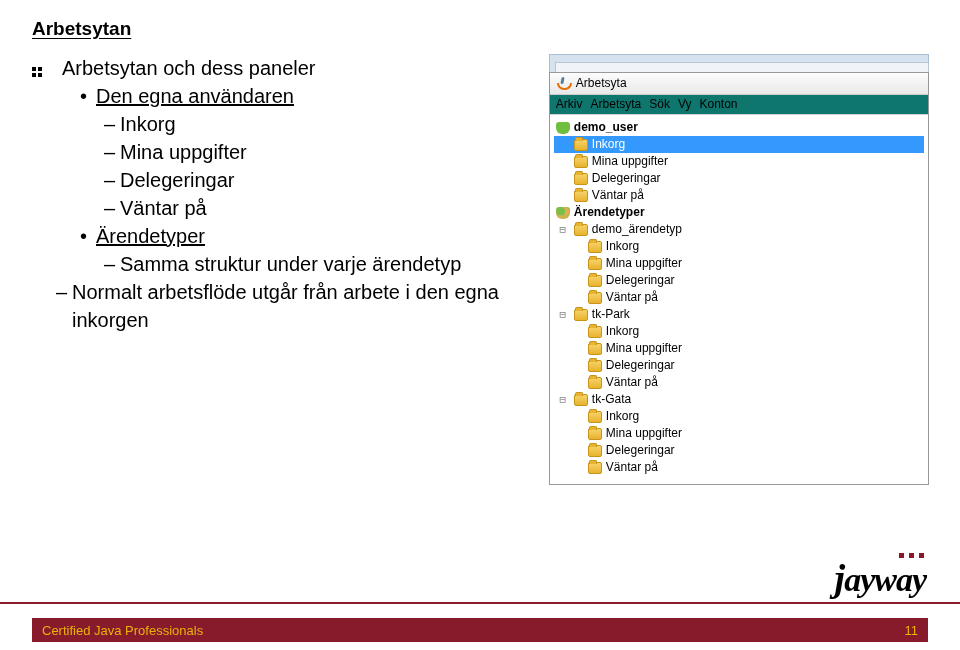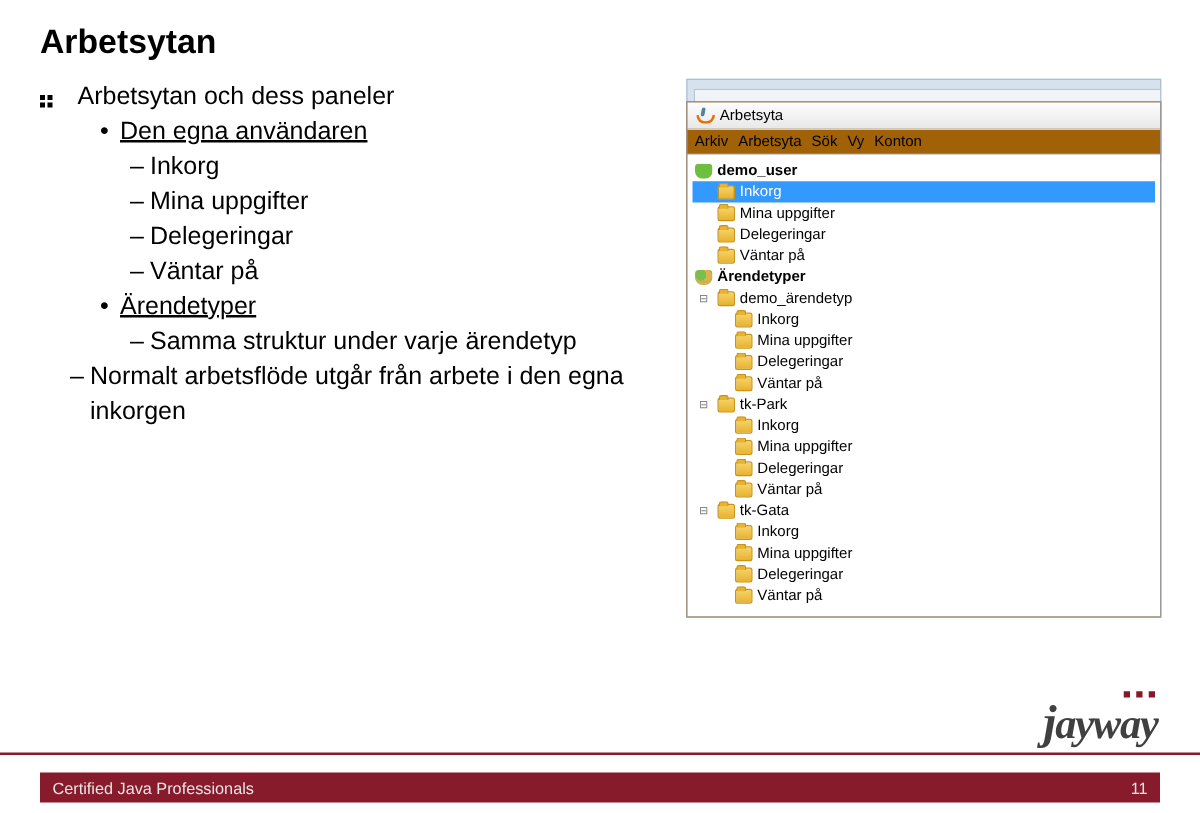--- a/index.html
+++ b/index.html
@@ -1,59 +1,59 @@
 <!DOCTYPE html>
 <html><head>
   <meta charset="utf-8">
   <style>
     * { box-sizing: border-box; margin: 0; padding: 0; }
     html, body { width: 960px; height: 650px; font-family: Arial, Helvetica, sans-serif; background: #fff; color: #000; overflow: hidden; }
     .slide { position: relative; width: 960px; height: 650px; padding: 18px 32px 0 32px; }
-    .title { font-size: 27px; font-weight: bold; margin-bottom: 14px; text-underline-offset: 3px; }
+    .title { font-size: 19px; font-weight: bold; margin-bottom: 14px; text-decoration: underline; text-underline-offset: 3px; }
     .content-row { display: flex; gap: 18px; }
     .bullets { width: 500px; font-size: 20px; line-height: 1.4; }
     .b1 { display: flex; align-items: center; gap: 18px; margin-bottom: 0; }
     .b1 .marker { width: 12px; display: flex; flex-direction: column; gap: 2px; margin-top: 8px; }
     .b1 .marker span { width: 4px; height: 4px; background: #000; }
     .b1 .marker { display: grid; grid-template-columns: 4px 4px; grid-gap: 2px; }
     .dash { margin-left: 24px; position: relative; padding-left: 16px; }
     .dash::before { content: "–"; position: absolute; left: 0; }
     .dot { margin-left: 48px; position: relative; padding-left: 16px; text-decoration: underline; }
     .dot::before { content: "•"; position: absolute; left: 0; }
     .dash2 { margin-left: 72px; position: relative; padding-left: 16px; }
     .dash2::before { content: "–"; position: absolute; left: 0; }
 
     
     .shot-wrap { position: relative; width: 380px; }
     .shot-bg { position: absolute; left: 0; top: 0; width: 380px; height: 60px; background: #d6e3ef; border: 1px solid #a9bfd3; }
     .shot-bg2 { position: absolute; left: 6px; top: 8px; width: 374px; height: 58px; background: #f0f4f8; border: 1px solid #b8c6d4; }
-    .shot-main { position: absolute; left: 0; top: 18px; width: 380px; background: #a16207; border: 1px solid #999; font-size: 12px; line-height: 1.25; }
+    .shot-main { position: absolute; left: 0; top: 18px; width: 380px; background: #0f766e; border: 1px solid #999; font-size: 12px; line-height: 1.25; }
     .titlebar { display: flex; align-items: center; gap: 6px; padding: 3px 6px; background: linear-gradient(#fdfdfd,#e8e8e8); border-bottom: 1px solid #ccc; }
     .java-icon { width: 14px; height: 14px; display: inline-block; position: relative; }
     .java-icon::before { content: ""; position: absolute; left: 1px; bottom: 1px; width: 11px; height: 5px; border: 2px solid #e76f00; border-top: none; border-radius: 0 0 8px 8px; }
     .java-icon::after { content: ""; position: absolute; left: 5px; top: 0; width: 3px; height: 7px; background: #5382a1; border-radius: 2px; transform: skewX(-10deg); }
     .menubar { padding: 2px 6px; border-bottom: 1px solid #d0d0d0; display: flex; gap: 8px; }
     .tree { padding: 4px 4px 8px 4px; background: #fff; }
     .tree-row { display: flex; align-items: center; gap: 4px; padding: 1px 2px; white-space: nowrap; }
     .tree-row.selected { background: #3399ff; color: #fff; }
     .ind { display: inline-block; }
     .i1 { width: 14px; } .i2 { width: 28px; }
     .branch { color: #888; font-family: monospace; font-size: 11px; display: inline-block; min-width: 14px; text-align: center; }
     .ico { width: 14px; height: 12px; display: inline-block; position: relative; }
     .ico-user { background: radial-gradient(circle at 50% 30%, #6fbf3f 40%, transparent 41%), linear-gradient(#6fbf3f,#6fbf3f); border-radius: 3px 3px 6px 6px; }
     .ico-users { background: radial-gradient(circle at 35% 35%, #7abf4c 35%, transparent 36%), radial-gradient(circle at 65% 35%, #e0b050 35%, transparent 36%), linear-gradient(#7abf4c,#e0b050); border-radius: 3px 3px 6px 6px; }
     .ico-folder { background: linear-gradient(#f6d36b,#e8b32e); border: 1px solid #c8951a; border-radius: 2px; }
     .ico-folder::before { content:""; position:absolute; left:0; top:-3px; width:6px; height:3px; background:#e8b32e; border:1px solid #c8951a; border-bottom:none; border-radius:2px 2px 0 0; }
 
     
     .footer-line { position: absolute; left: 0; bottom: 46px; width: 100%; border-top: 2px solid #871a2b; }
-    .footer-bar { position: absolute; left: 32px; bottom: 8px; width: 896px; height: 24px; background: #871a2b; color: #e5e5e5; display: flex; align-items: center; padding: 0 10px; font-size: 13px; }
+    .footer-bar { position: absolute; left: 32px; bottom: 8px; width: 896px; height: 24px; background: #871a2b; color: #eab308; display: flex; align-items: center; padding: 0 10px; font-size: 13px; }
     .footer-bar .pn { margin-left: auto; text-align: center; }
     .logo { position: absolute; right: 34px; bottom: 50px; text-align: right; }
-    .logo .script { font-family: Georgia, 'Times New Roman', serif; font-style: italic; font-weight: bold; font-size: 34px; color: #404040; letter-spacing: -1px; }
+    .logo .script { font-family: Georgia, 'Times New Roman', serif; font-style: italic; font-weight: bold; font-size: 34px; color: #000000; letter-spacing: -1px; }
     .logo .script .j { font-size: 38px; }
     .logo .dotrow { display: flex; justify-content: flex-end; gap: 5px; margin-bottom: -2px; padding-right: 2px; }
     .logo .dotrow span { width: 5px; height: 5px; background: #8a1727; display:inline-block; }
   </style>
 </head>
 <body>
 
 <div class="slide">
   <div class="title">Arbetsytan</div>
 

